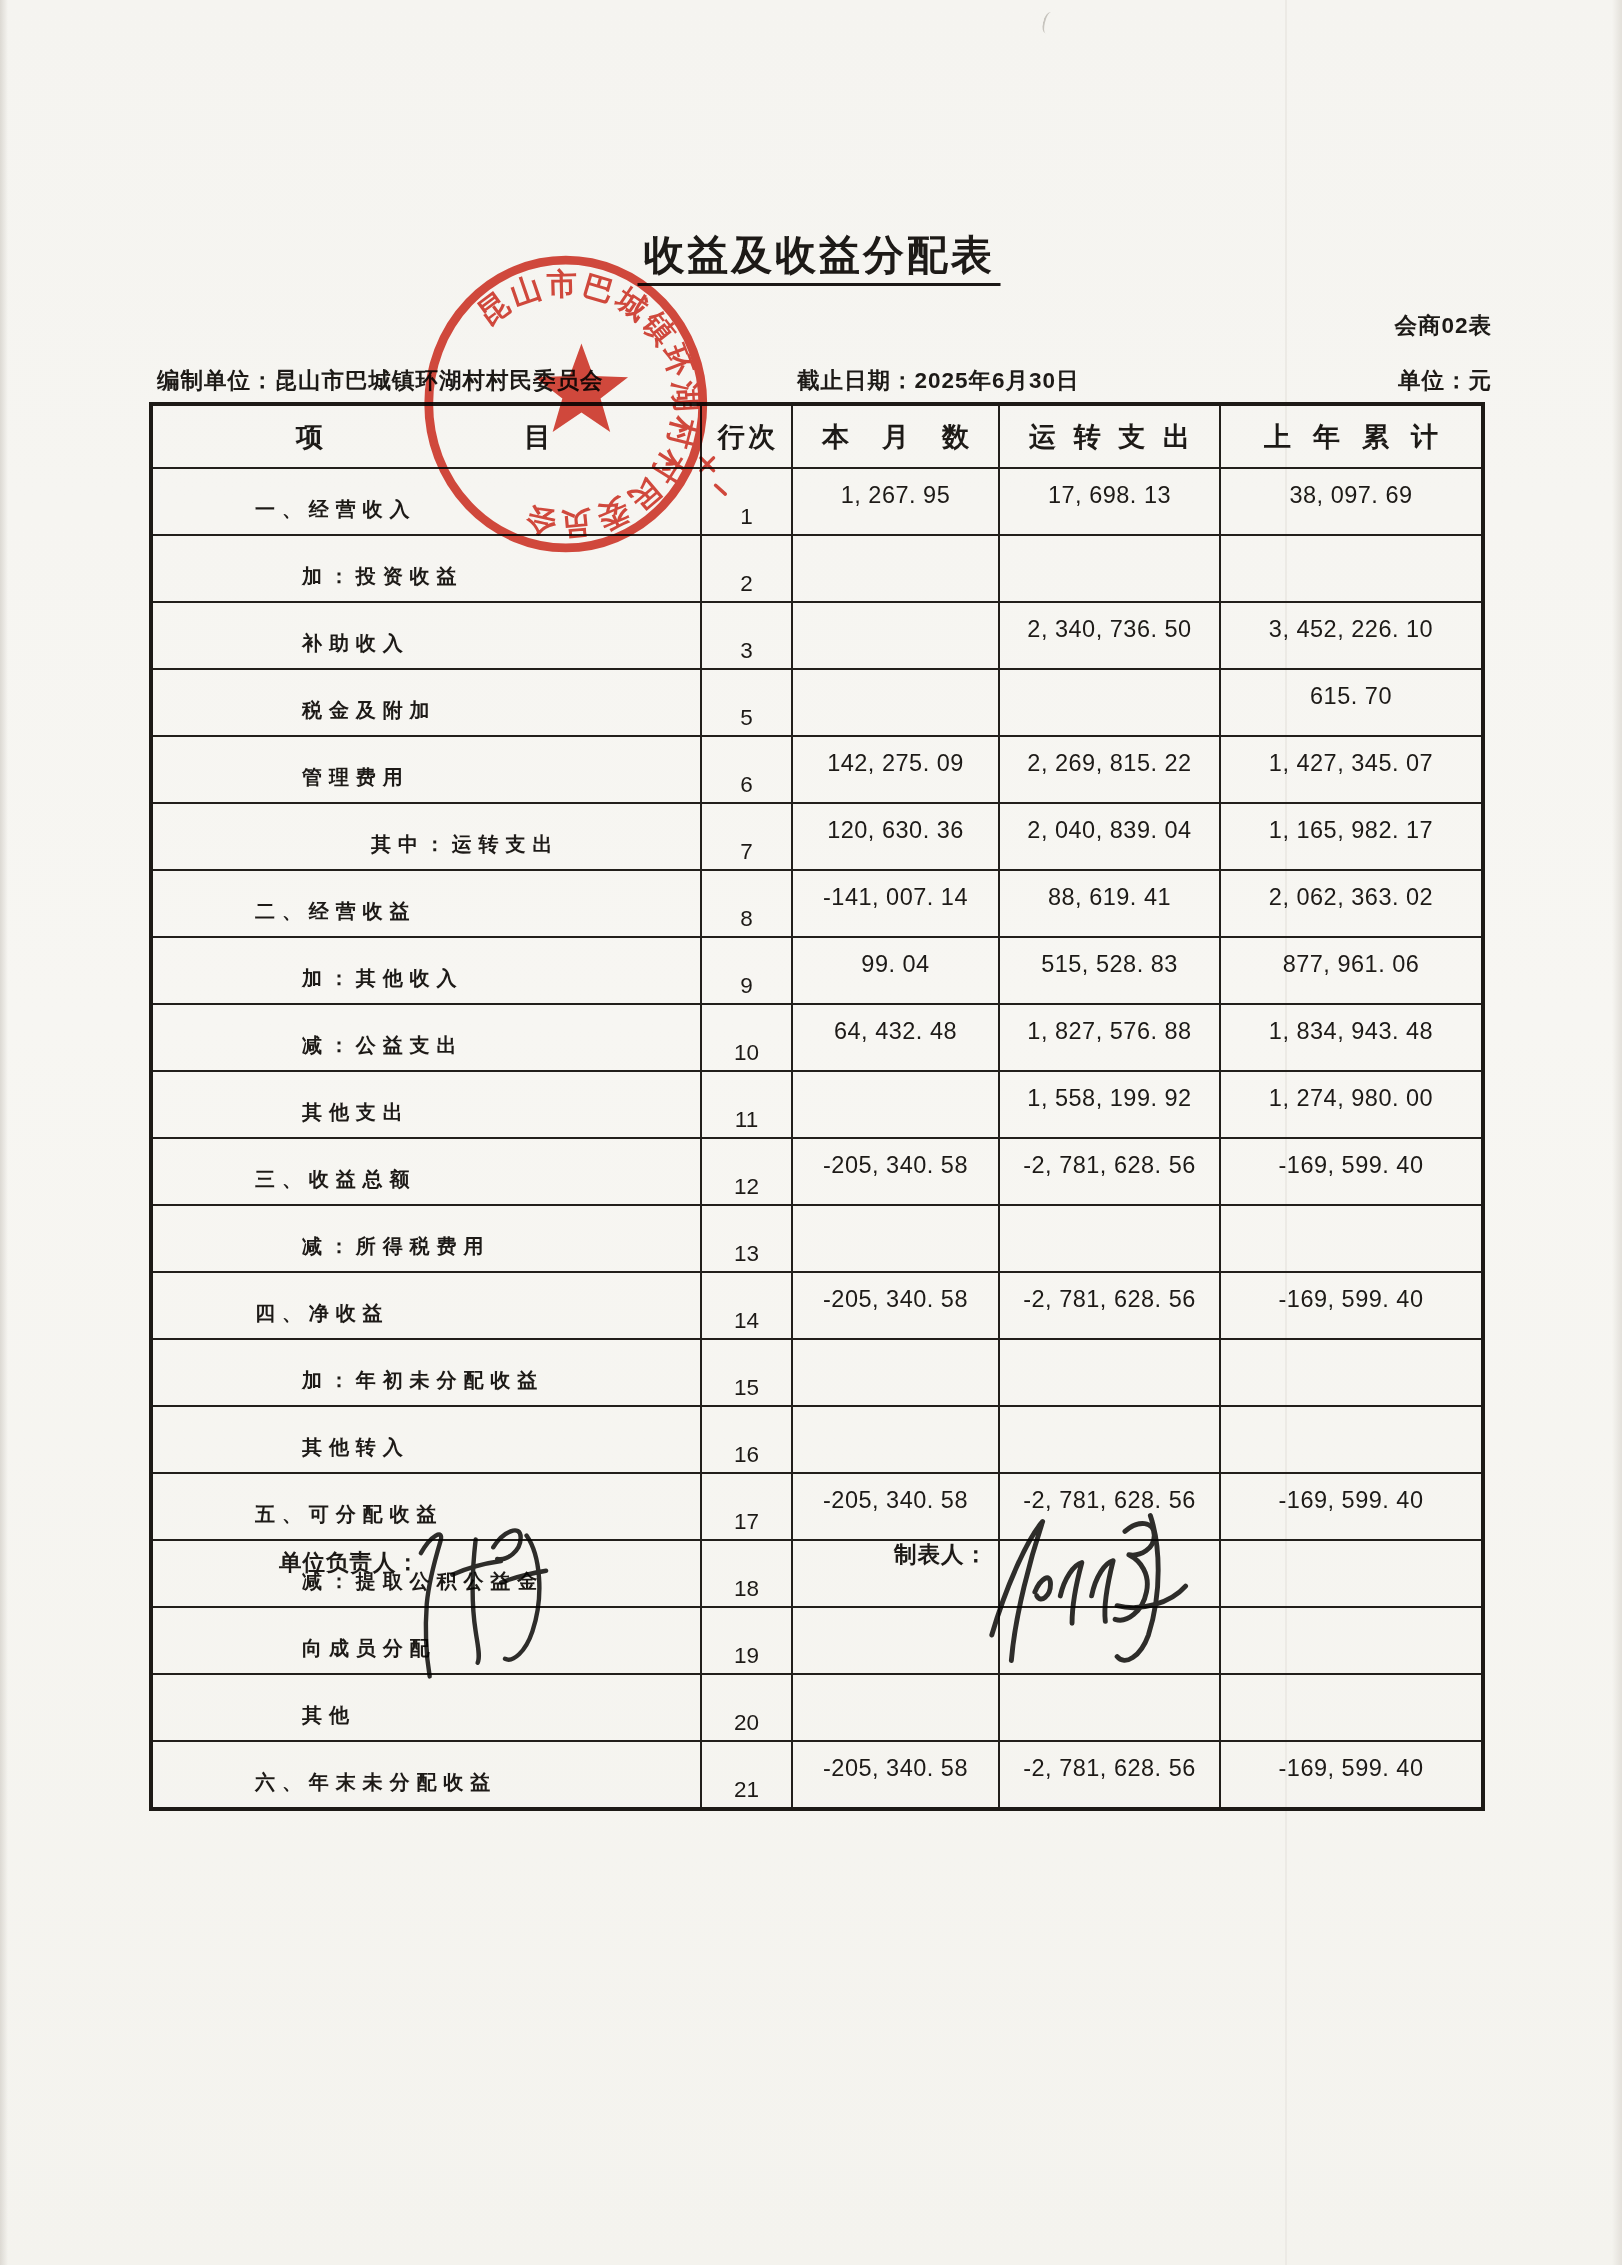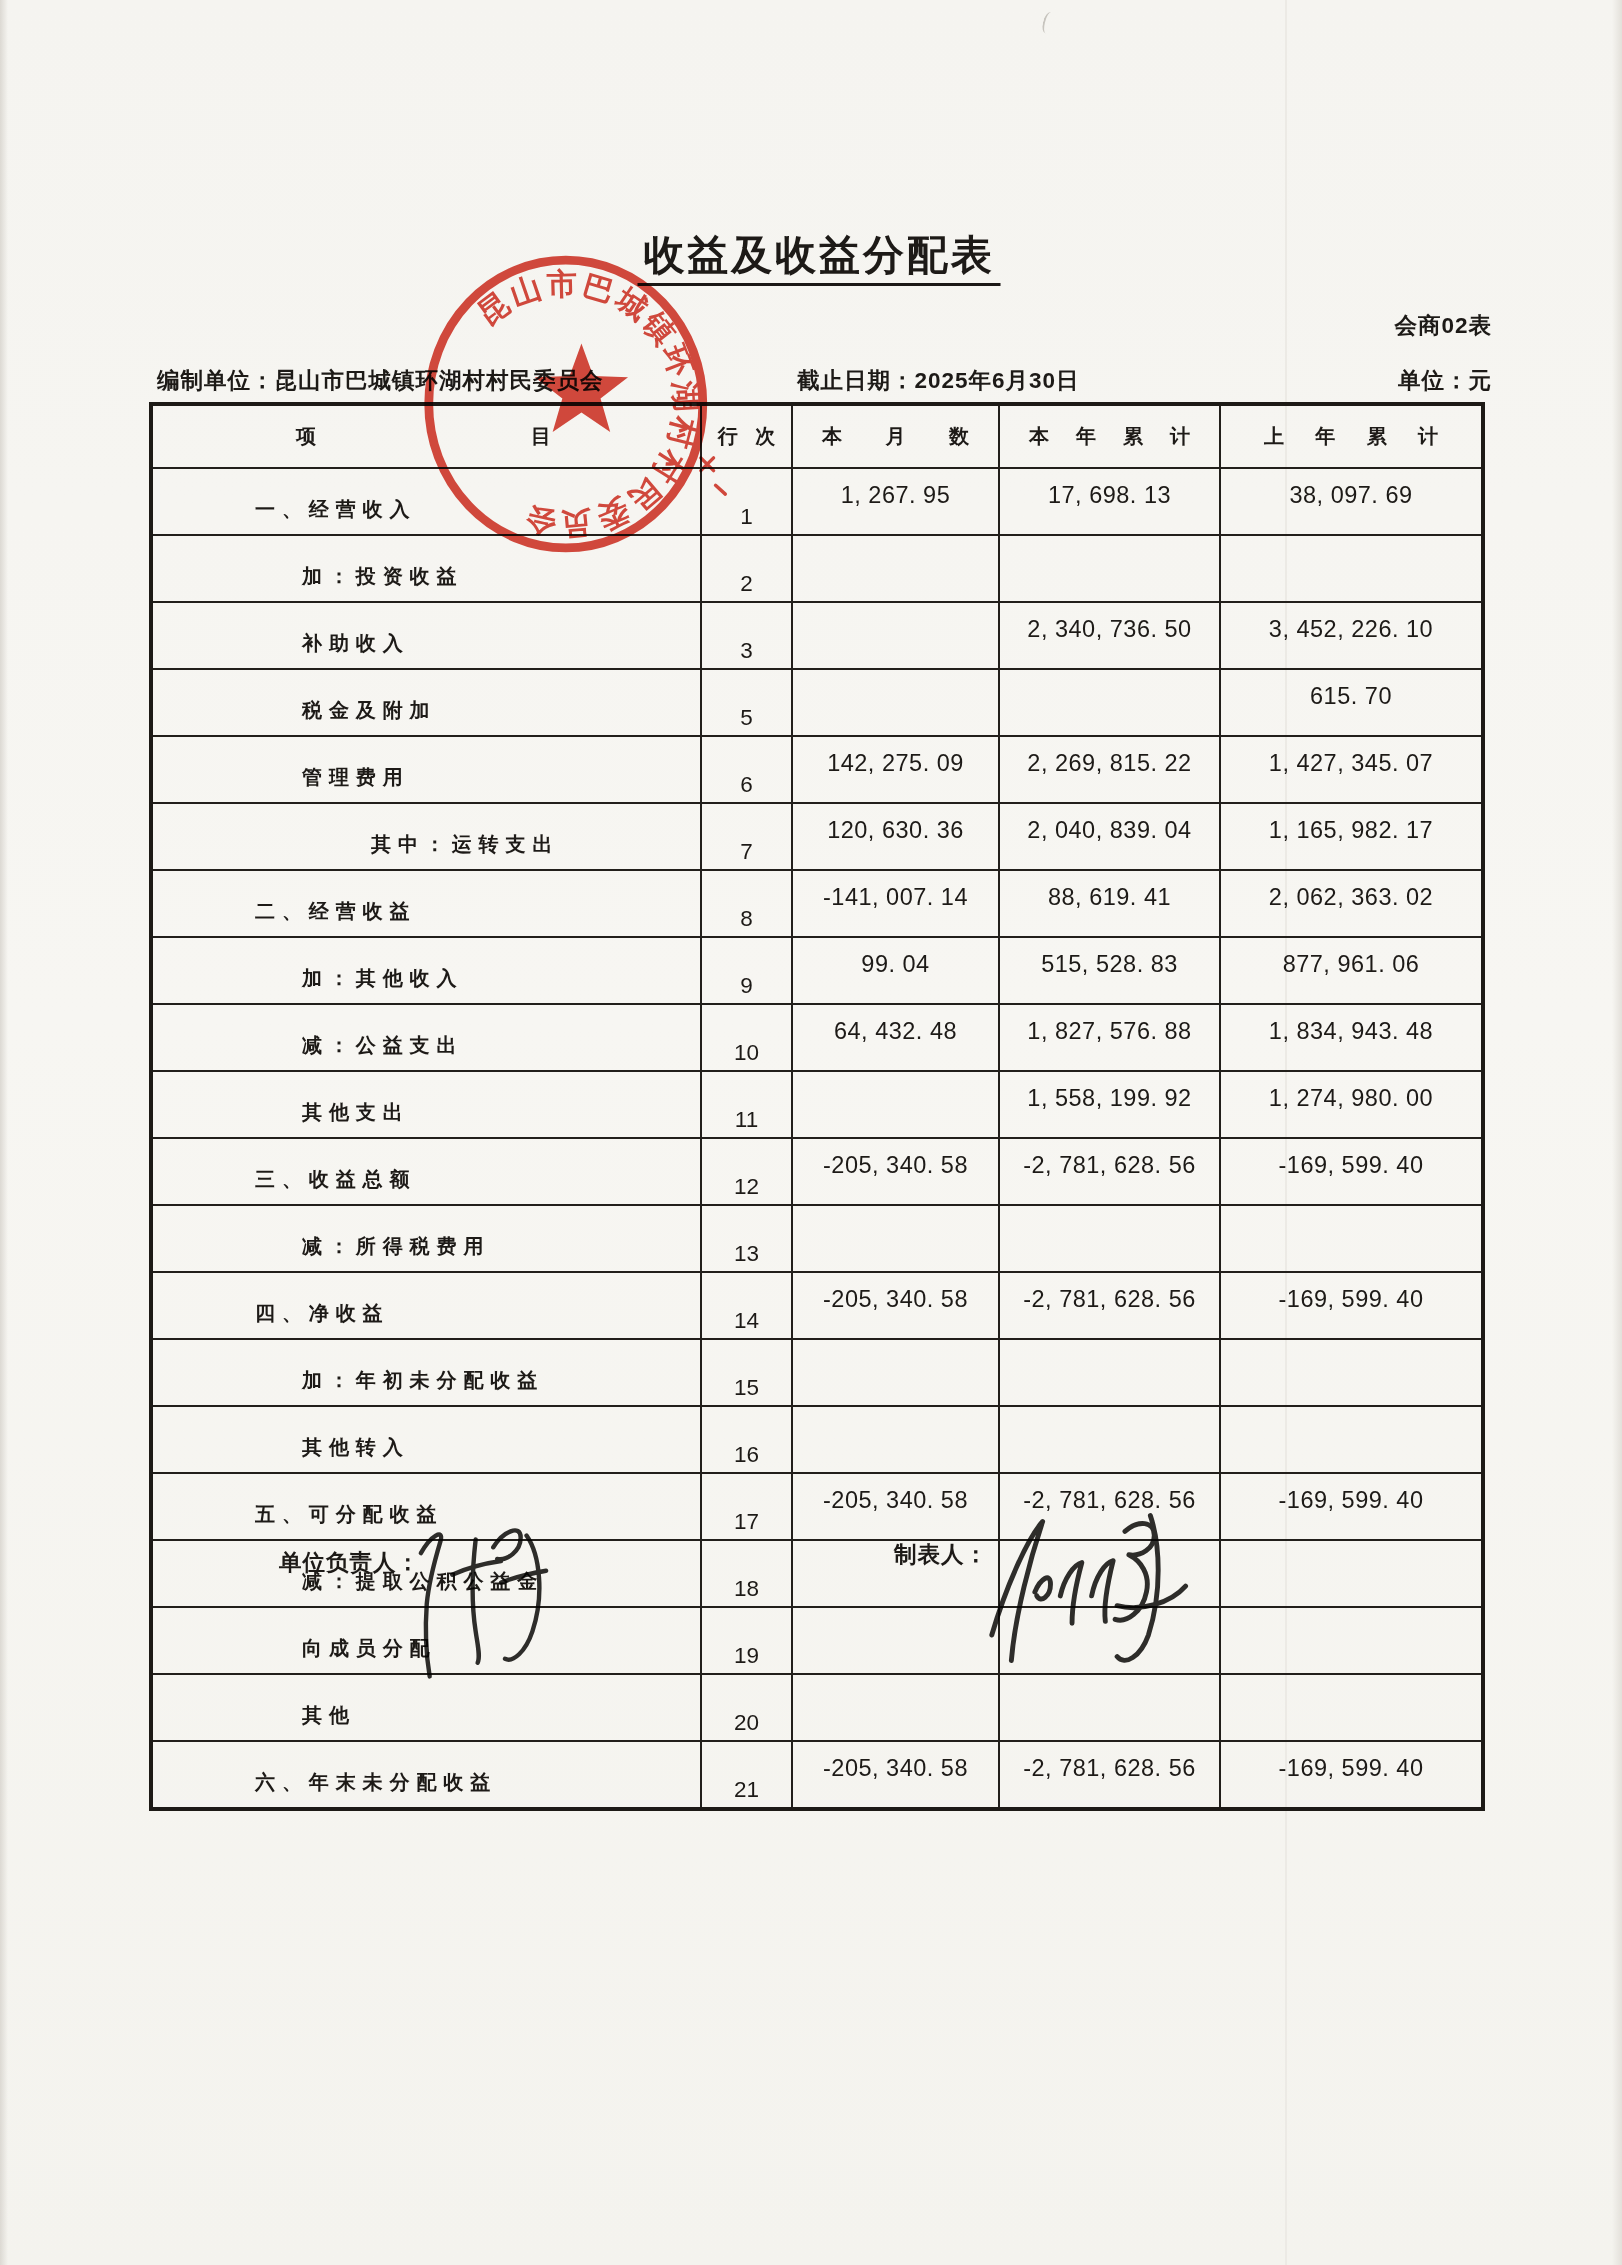--- a/index.html
+++ b/index.html
@@ -27,21 +27,21 @@
   .info-cutoff{position:absolute;left:797px;white-space:nowrap;letter-spacing:1px;}
   .info-unit{position:absolute;right:130px;white-space:nowrap;letter-spacing:1px;}
 
   table.report{
     position:absolute;left:149px;top:402px;width:1331px;
     border-collapse:collapse;table-layout:fixed;
     border:4.9px solid #1d1a16;
   }
   table.report th,table.report td{border:2px solid #221f1b;}
   table.report thead th{
-    height:61px;font-size:20px;font-weight:600;vertical-align:middle;
+    height:61px;font-size:27px;font-weight:600;vertical-align:middle;
     border-bottom:2.9px solid #221f1b;white-space:nowrap;
   }
   th.c-item{text-align:justify;text-align-last:justify;padding:0 149px 0 143px;}
   th.c-line{text-align:justify;text-align-last:justify;padding:0 15.7px;}
   th.c-month{text-align:justify;text-align-last:justify;padding:0 29px;}
   th.c-ytd{text-align:justify;text-align-last:justify;padding:0 29px;}
   th.c-prev{text-align:justify;text-align-last:justify;padding:0 43px;}
 
   td.cell-label{
     height:49px;vertical-align:bottom;padding-bottom:15px;line-height:1;
@@ -94,21 +94,21 @@
         <col style="width:91px">
         <col style="width:207px">
         <col style="width:221px">
         <col style="width:263px">
     </colgroup>
     <thead>
       <tr>
         <th class="c-item">项目</th>
         <th class="c-line">行次</th>
         <th class="c-month">本月数</th>
-        <th class="c-ytd">本年累计</th>
+        <th class="c-ytd">运转支出</th>
         <th class="c-prev">上年累计</th>
       </tr>
     </thead>
     <tbody id="table-body">
         <tr>
       <td class="cell-label indent-1">一、经营收入</td>
       <td class="cell-line">1</td>
       <td class="cell-val">1, 267. 95</td>
       <td class="cell-val">17, 698. 13</td>
       <td class="cell-val">38, 097. 69</td>

